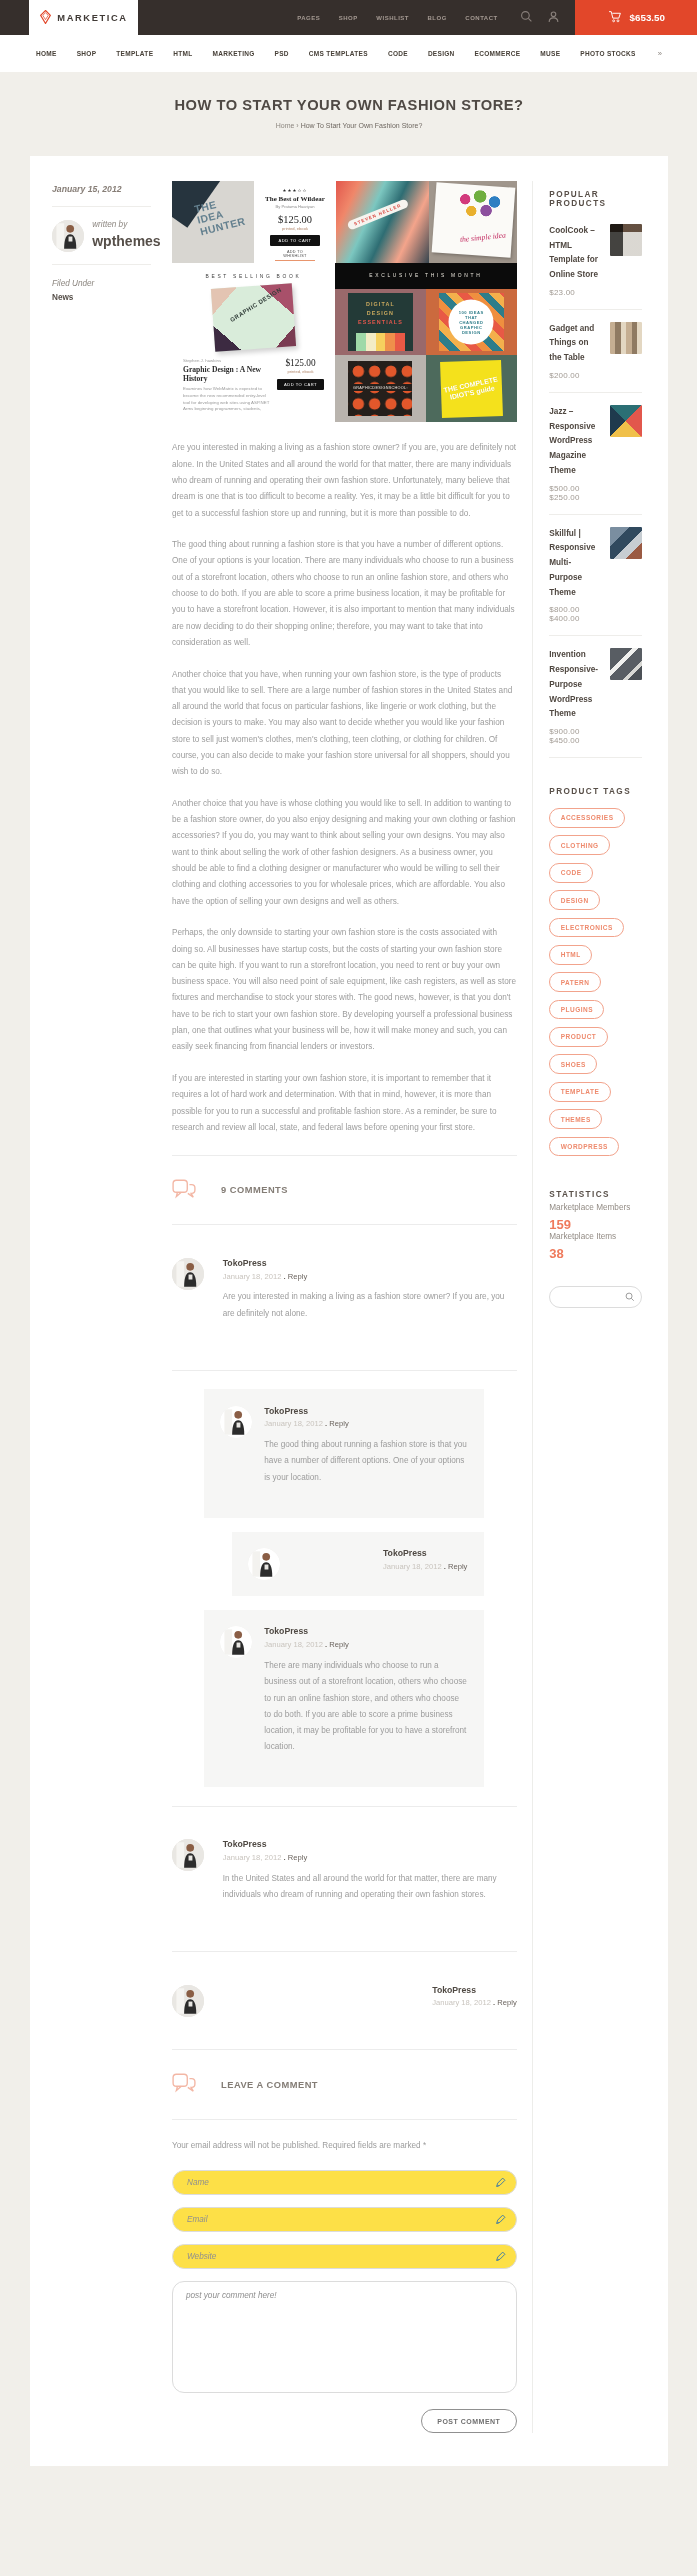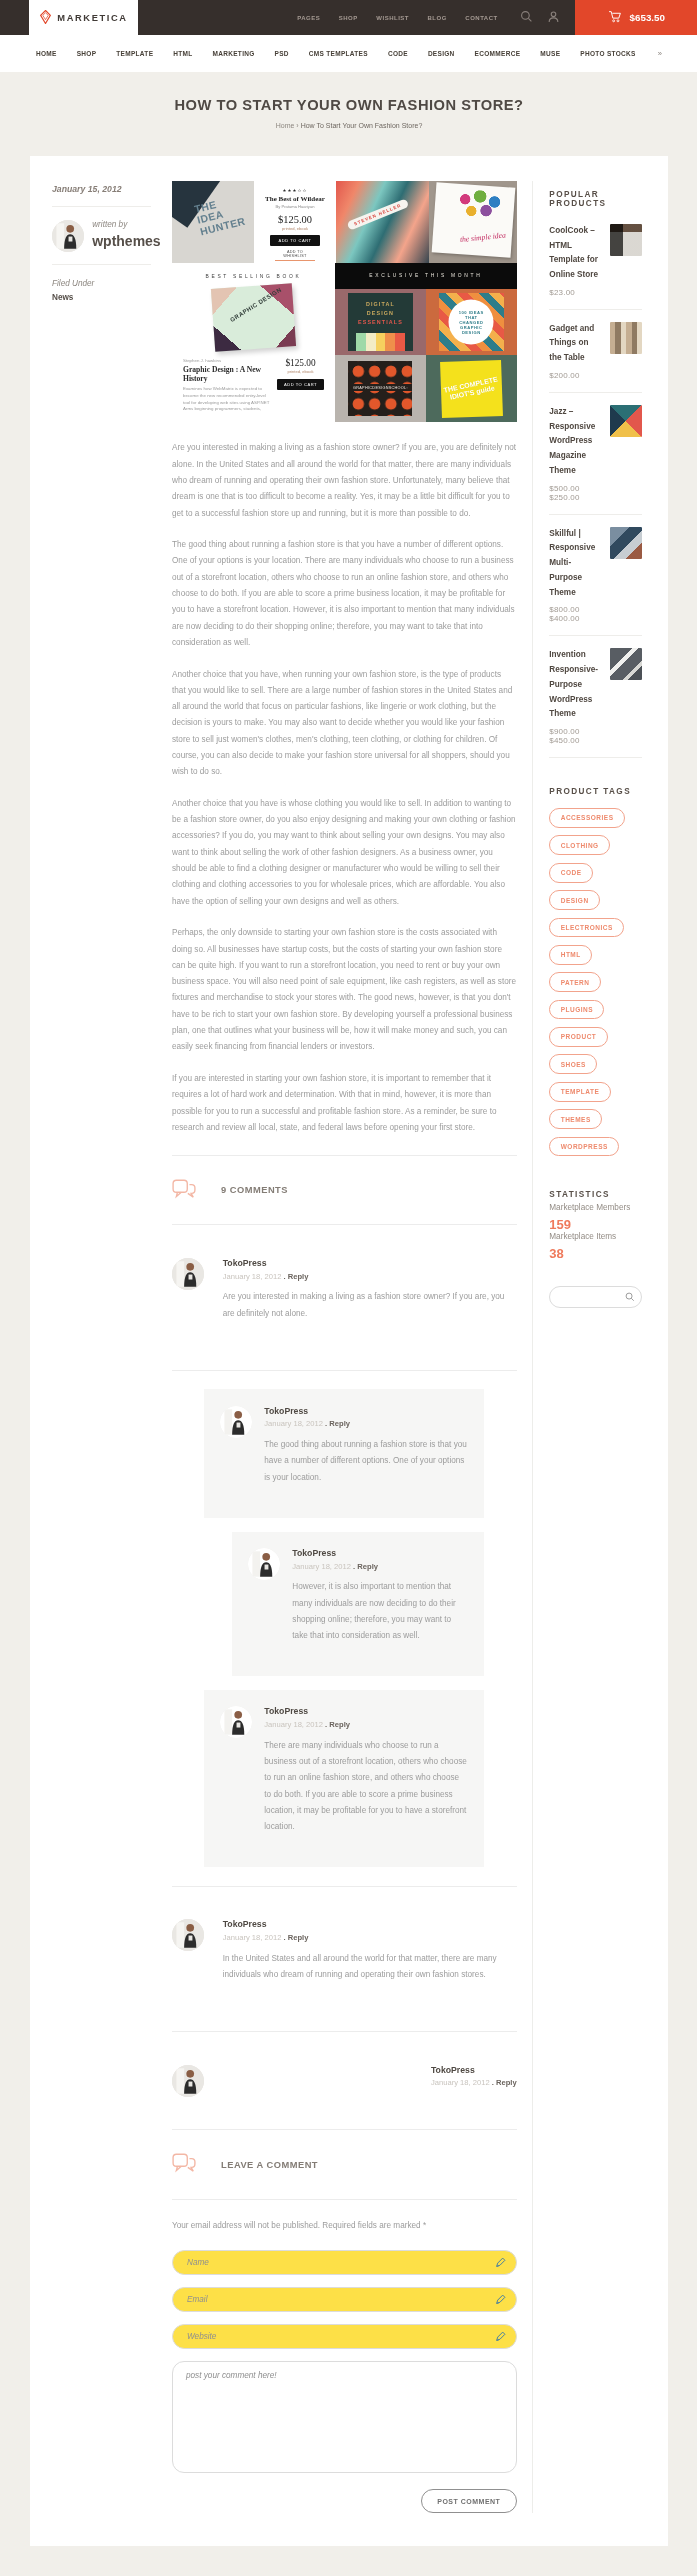--- a/index.html
+++ b/index.html
@@ -139,21 +139,21 @@
 
   
   .sec-head { display: flex; align-items: center; gap: 25px; padding: 4.4px 0; }
   .sec-head .label { font-size: 9.3px; font-weight: bold; letter-spacing: 0.5px; color: #837c75; }
   .comment { display: flex; gap: 12px; padding: 14px 0; justify-content: space-between; }
   .comment.boxed { background: #f6f6f5; padding: 16.3px; margin: 14px 33px 0 32px; }
   .comment.lvl2 { margin-left: 60px; }
   .c-author { font-size: 8.7px; font-weight: bold; color: #4f4943; }
   .c-meta { font-size: 7.6px; margin-top: 3.8px; color: #c9c4be; }
   .c-meta .dot { color: #6b645e; font-weight: bold; }
-  .c-meta .reply { color: #6b645e; font-weight: bold; font-size: 7.6px; }
+  .c-meta .reply { color: #6b645e; font-weight: normal; font-size: 7.6px; }
   .c-text { font-size: 8.2px; line-height: 16px; color: #9c9c9c; margin-top: 8.7px; max-width: 294px; }
 
   
   .form-note { font-size: 8.2px; color: #8d8d8d; margin: 5.4px 0 16.3px; }
   .pill-wrap { position: relative; margin-bottom: 12px; }
   .pill-input { width: 100%; height: 25px; border: 1.1px solid #dcdcdc; border-radius: 14px;
     padding: 0 26px 0 14px; font-family: "Liberation Sans", sans-serif; font-size: 8.2px; font-style: italic;
     color: #777; outline: none; background: #fde047; }
   .pill-icon { position: absolute; right: 11px; top: 6.5px; }
   .comment-area { width: 100%; height: 112px; border: 1.1px solid #dcdcdc; border-radius: 12px;
@@ -424,21 +424,20 @@
             <rect width="58" height="58" fill="#ffffff"></rect>
             <rect x="8" y="6" width="14" height="46" fill="#f3f2ef"></rect>
             <circle cx="33" cy="16" r="7" fill="#8a5e45"></circle>
             <path d="M22 52 C22 34 26 26 33 26 C40 26 44 34 44 52 Z" fill="#2c2c2c"></path>
             <rect x="30" y="30" width="7" height="9" fill="#e8e6e2"></rect>
           </svg>
       </div>
       <div class="c-body">
         <div class="c-author">TokoPress</div>
         <div class="c-meta"><span>January 18, 2012</span> <span class="dot">.</span> <a class="reply">Reply</a></div>
-        <p class="c-text">However, it is also important to mention that many individuals are now deciding to do their shopping online; therefore, you may want to take that into consideration as well.</p>
       </div>
     </div>
 
     <div class="comment boxed lvl1">
       <div class="avatar">
         <svg width="32" height="32" viewBox="0 0 58 58">
             <rect width="58" height="58" fill="#ffffff"></rect>
             <rect x="8" y="6" width="14" height="46" fill="#f3f2ef"></rect>
             <circle cx="33" cy="16" r="7" fill="#8a5e45"></circle>
             <path d="M22 52 C22 34 26 26 33 26 C40 26 44 34 44 52 Z" fill="#2c2c2c"></path>

